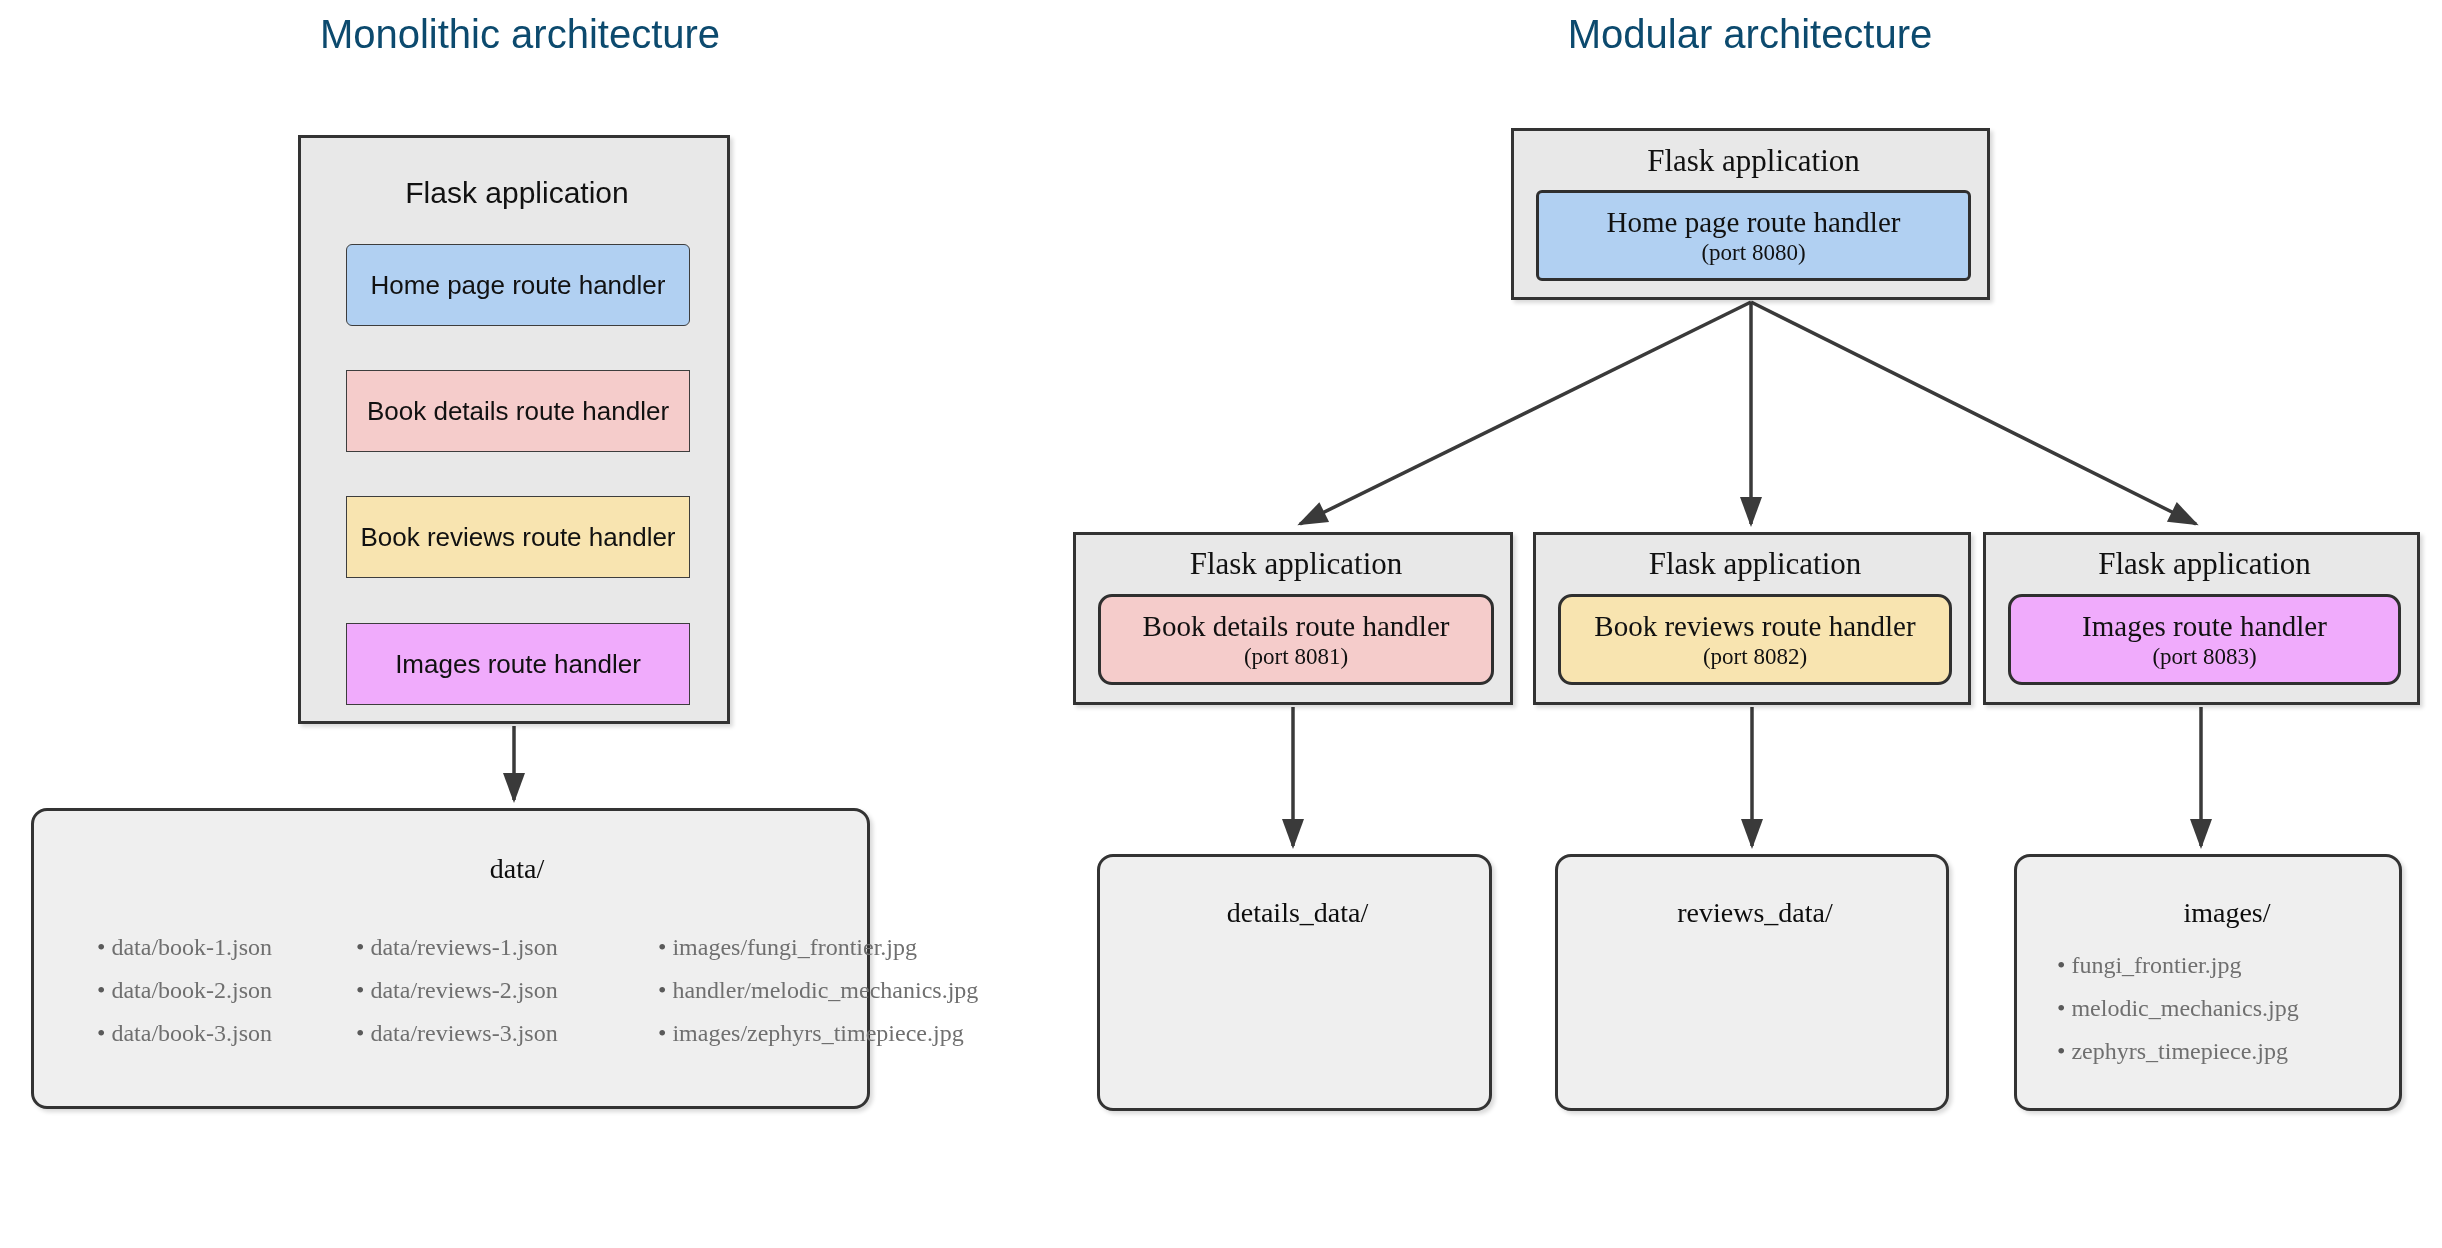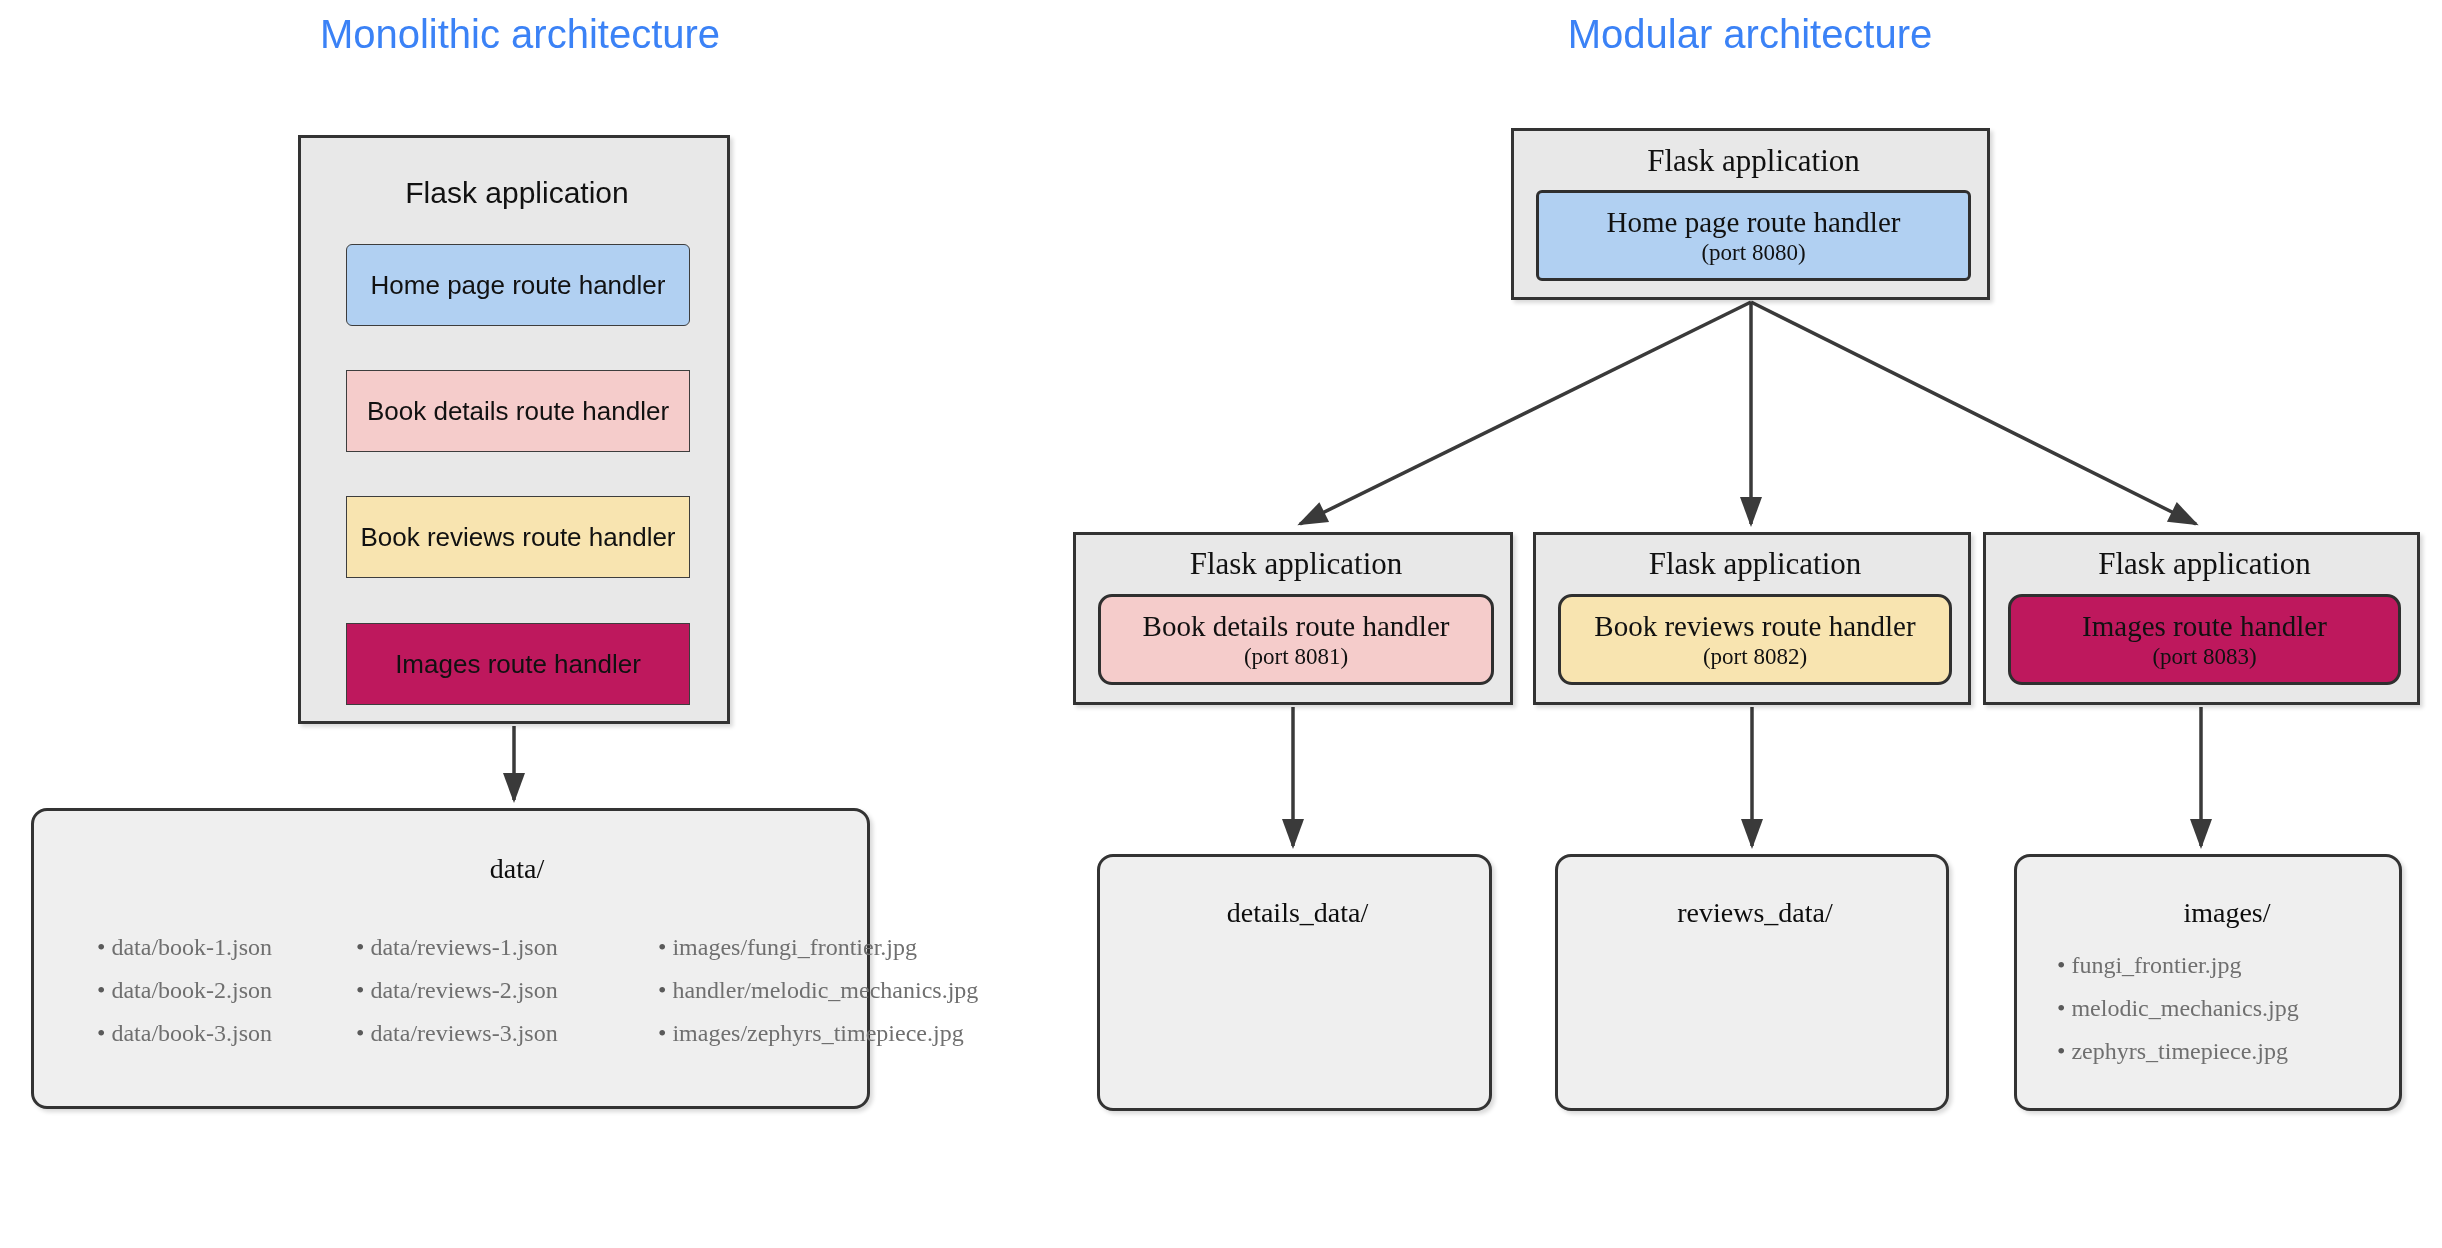--- a/index.html
+++ b/index.html
@@ -1,39 +1,39 @@
 <!DOCTYPE html>
 <html><head>
 <meta charset="utf-8">
 <style>
   html,body{margin:0;padding:0;background:#ffffff;}
   #canvas{position:relative;width:2442px;height:1248px;background:#ffffff;overflow:hidden;
           font-family:"Liberation Sans",sans-serif;color:#111;}
   .abs{position:absolute;}
-  .big-title{font-size:40px;letter-spacing:0;color:#3b82f6;text-align:center;
+  .big-title{font-size:40px;letter-spacing:0;color:#0c4a6e;text-align:center;
              font-family:"Liberation Sans",sans-serif;}
   
   .app-box{background:#e8e8e8;border:3px solid #333;box-sizing:border-box;
            box-shadow:3px 3px 4px rgba(0,0,0,0.15);}
   .app-title-sans{font-size:30px;text-align:center;font-family:"Liberation Sans",sans-serif;}
   .app-title-serif{font-size:31px;text-align:center;font-family:"Liberation Serif",serif;}
   
   .handler{border:1.5px solid #3d3d3d;box-sizing:border-box;display:flex;
            align-items:center;justify-content:center;font-size:26px;
            font-family:"Liberation Sans",sans-serif;}
   
   .rhandler{border:3px solid #2f2f2f;border-radius:14px;box-sizing:border-box;
             display:flex;flex-direction:column;align-items:center;justify-content:center;
             font-family:"Liberation Serif",serif;}
   .rhandler .h-line{font-size:29px;line-height:34px;}
   .rhandler .p-line{font-size:23px;line-height:27px;}
   .fill-blue{background:#b1d0f2;border-radius:6px;}
   .fill-pink{background:#f5cccb;}
   .fill-yellow{background:#f8e4b0;}
-  .fill-lavender{background:#be185d;justify-content:center;}
+  .fill-lavender{background:#f0abfc;justify-content:center;}
   
   .data-box{background:#efefef;border:3px solid #333;border-radius:16px;box-sizing:border-box;
             box-shadow:3px 3px 4px rgba(0,0,0,0.15);}
   .data-title{font-size:28px;text-align:center;font-family:"Liberation Serif",serif;color:#0d0d0d;}
   .file-col{display:flex;flex-direction:column;gap:19px;}
   .file-item{font-size:24px;line-height:24px;color:#6f6f6f;font-family:"Liberation Serif",serif;
              white-space:nowrap;}
   .file-item::before{content:"\2022\00a0";color:#5a5a5a;}
   svg{position:absolute;left:0;top:0;pointer-events:none;}
 </style>

